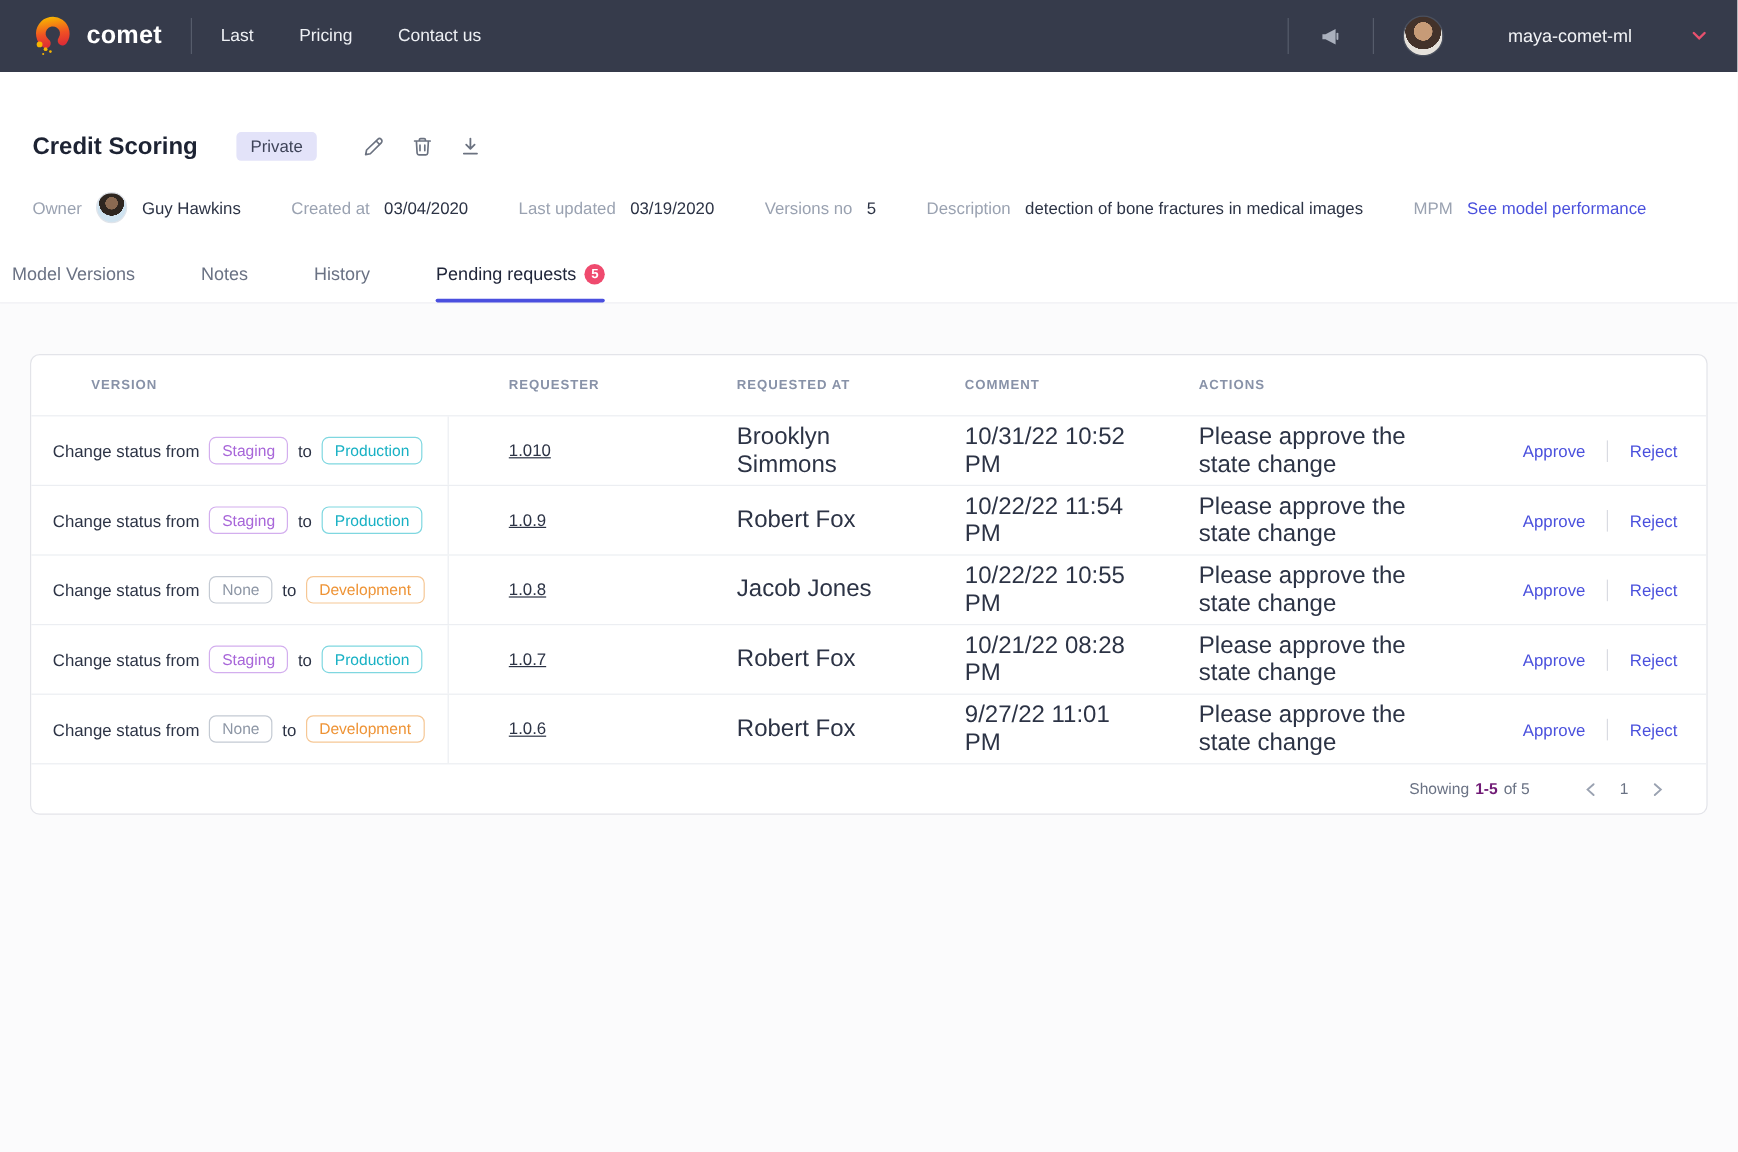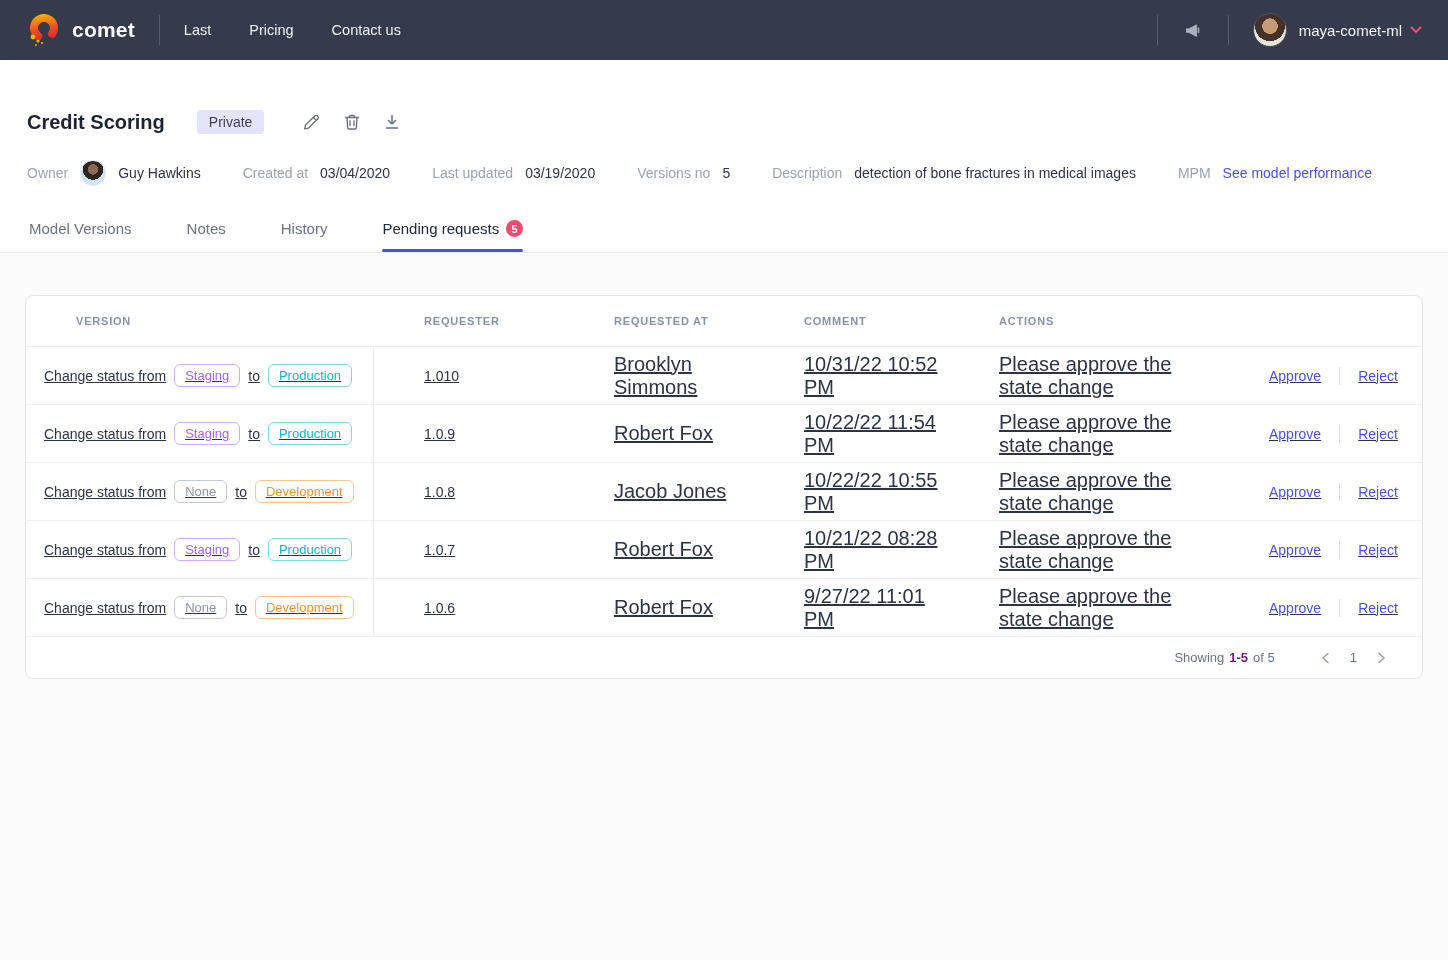--- a/index.html
+++ b/index.html
@@ -13,21 +13,21 @@
   .brand { color:#fff; font-size:21px; font-weight:700; letter-spacing:.2px; }
   .nav-divider { width:1px; height:30px; background:#565c6b; margin:0 24px; }
   .nav-links { display:flex; align-items:center; gap:38px; }
   .nav-link { color:#eef0f4; font-size:14.5px; cursor:pointer; }
   .nav-spacer { flex:1; }
   .nav-right { display:flex; align-items:center; }
   .icon-btn { display:flex; align-items:center; justify-content:center; cursor:pointer; }
   .nav-avatar { width:34px; height:34px; border-radius:50%; margin-right:12px;
     background:radial-gradient(circle at 50% 38%, #c79b77 0 30%, #43322a 31% 58%, #e6e2dc 59%);
     border:1px solid #4a505e; }
-  .nav-user { display:flex; align-items:center; cursor:pointer; }
+  .nav-user { display:flex; align-items:center; cursor:pointer;gap:42px; }
   .nav-username { color:#f2f3f6; font-size:15px; margin-right:8px; }
 
   
   .header-section { background:#fff; border-bottom:1px solid #ececf0; box-shadow:0 2px 4px rgba(40,45,60,.04); flex-shrink:0; }
   .breadcrumb { padding:21px 0 0 27px; font-size:13.5px; }
   .crumb-strong { color:#474e63; font-weight:700; cursor:pointer; }
   .crumb-sep { color:#474e63; font-weight:700; margin:0 4px; }
   .crumb-sep.light { color:#9aa2b1; font-weight:400; }
   .crumb-current { color:#9aa2b1; }
 
@@ -37,34 +37,34 @@
   .title-icons { display:flex; align-items:center; gap:22px; margin-left:38px; }
 
   .meta-row { display:flex; align-items:center; margin:26px 0 0 27px; font-size:14px; }
   .meta-label { color:#9aa2b1; }
   .meta-value { color:#2c3345; }
   .meta-group { display:flex; align-items:center; gap:12px; margin-right:42px; }
   .owner-avatar { width:26px; height:26px; border-radius:50%;
     background:radial-gradient(circle at 50% 35%, #8a6a52 0 26%, #2e2620 27% 52%, #cfe3f0 53%); border:1px solid #e0e4ea; }
   .mpm-link { color:#4b51dd; cursor:pointer; }
 
-  .tabs { display:flex; align-items:flex-end; padding-left:29px; margin-top:26px; }
+  .tabs { display:flex; align-items:flex-end; padding-left:10px; margin-top:26px; }
   .tab { font-size:15px; color:#6a7284; padding:8px 0 15px 0; margin-right:55px; cursor:pointer; position:relative; display:flex; align-items:center; gap:7px; }
   .tab.active { color:#20263a; }
   .tab.active::after { content:""; position:absolute; left:0; right:0; bottom:0; height:3px; background:#4a4fdf; border-radius:2px; }
   .tab-count { background:#ef4a6e; color:#fff; width:17px; height:17px; border-radius:50%; font-size:11px; display:flex; align-items:center; justify-content:center; font-weight:700; }
 
   
   .content { flex:1; background:#fbfbfc; overflow:hidden; }
   .card { margin:42px 25px 0 25px; background:#fff; border:1px solid #e3e4e9; border-radius:8px; overflow:hidden; }
 
   .trow { display:grid; grid-template-columns:348px 190px 190px 195px 270px 1fr; align-items:center; }
   .thead { height:50px; }
   .thead .cell { font-size:11px; font-weight:700; letter-spacing:.8px; color:#8892a8; }
-  .tbody-row { height:58px; border-top:1px solid #eceef2;text-decoration:underline; }
+  .tbody-row { height:58px; border-top:1px solid #eceef2; }
   .cell { padding-left:50px; }
   .cell-request { padding-left:18px; border-right:1px solid #eceef2; height:100%; display:flex; align-items:center; gap:8px; font-size:14px; color:#2c3345; }
   .thead .cell-request { border-right:1px solid #eceef2; }
 
   .badge { display:inline-block; border:1px solid; border-radius:6px; padding:3px 10px; font-size:13px; background:#fff; white-space:nowrap; }
   .badge[data-status="staging"]     { color:#a866d9; border-color:#d3aeee; }
   .badge[data-status="production"]  { color:#18b1c4; border-color:#7fd7e0; }
   .badge[data-status="none"]        { color:#8d96a5; border-color:#c4cad3; }
   .badge[data-status="development"] { color:#ee9335; border-color:#f6c795; }
 

